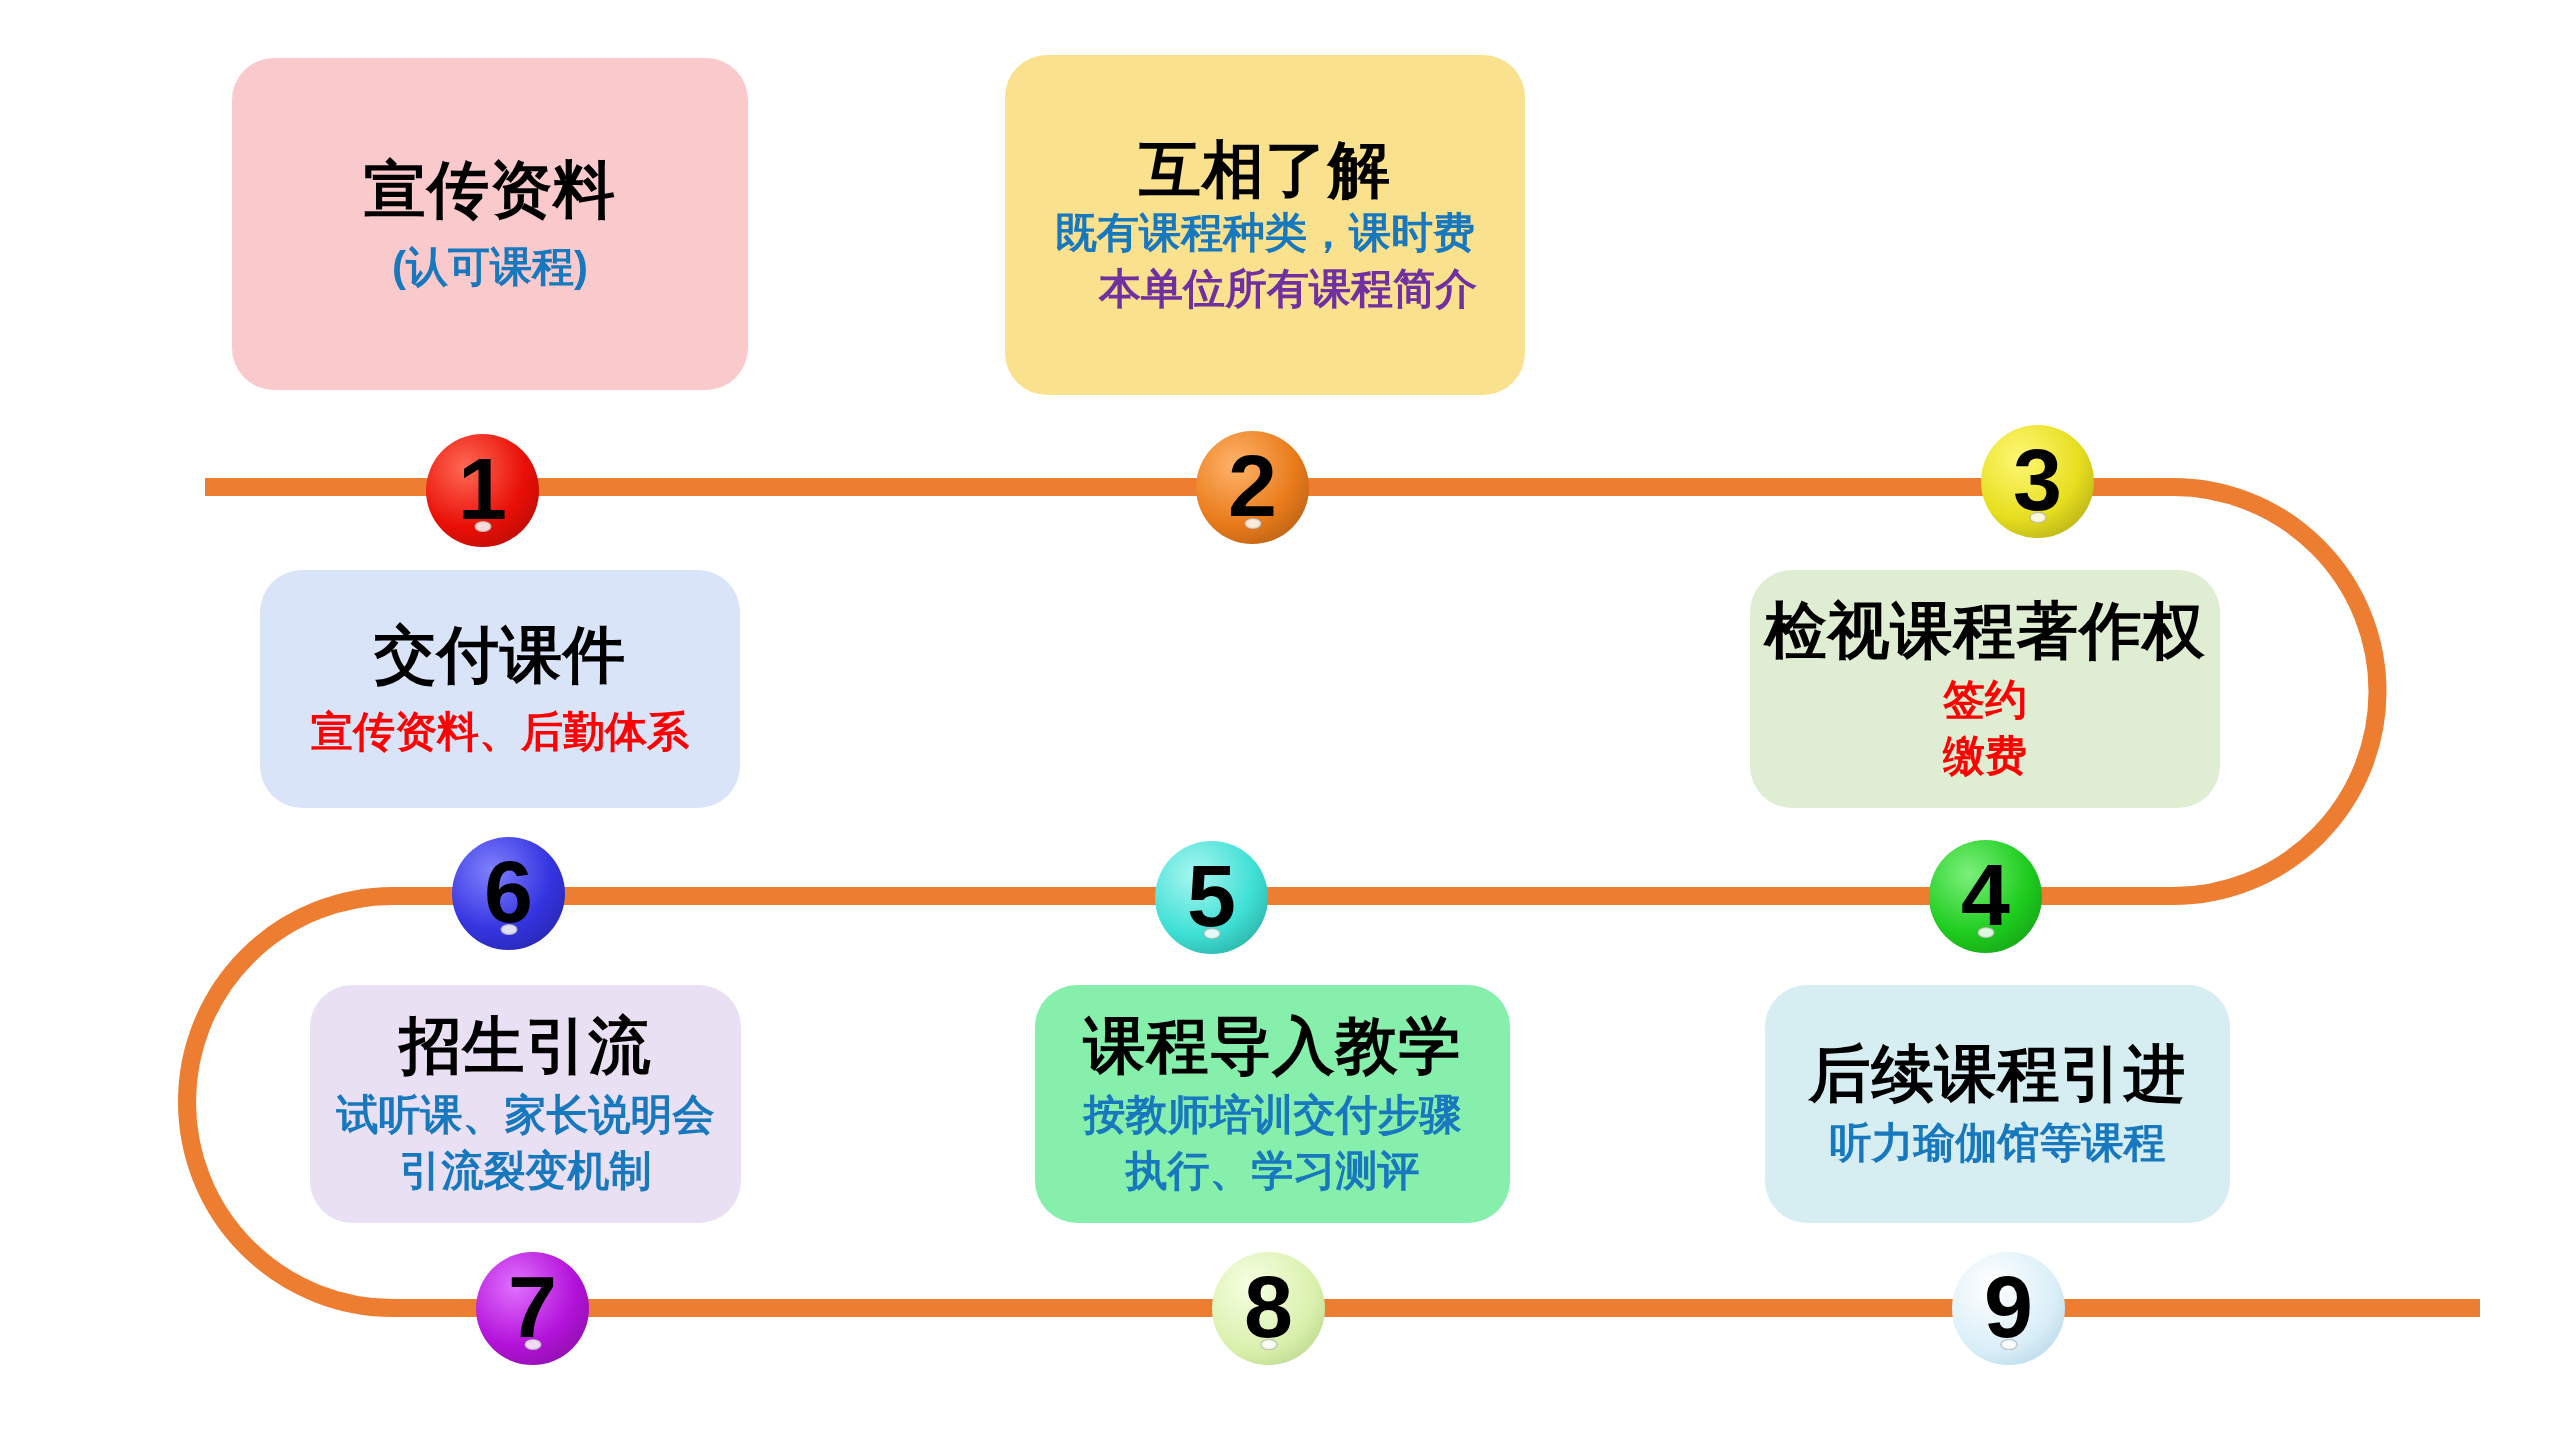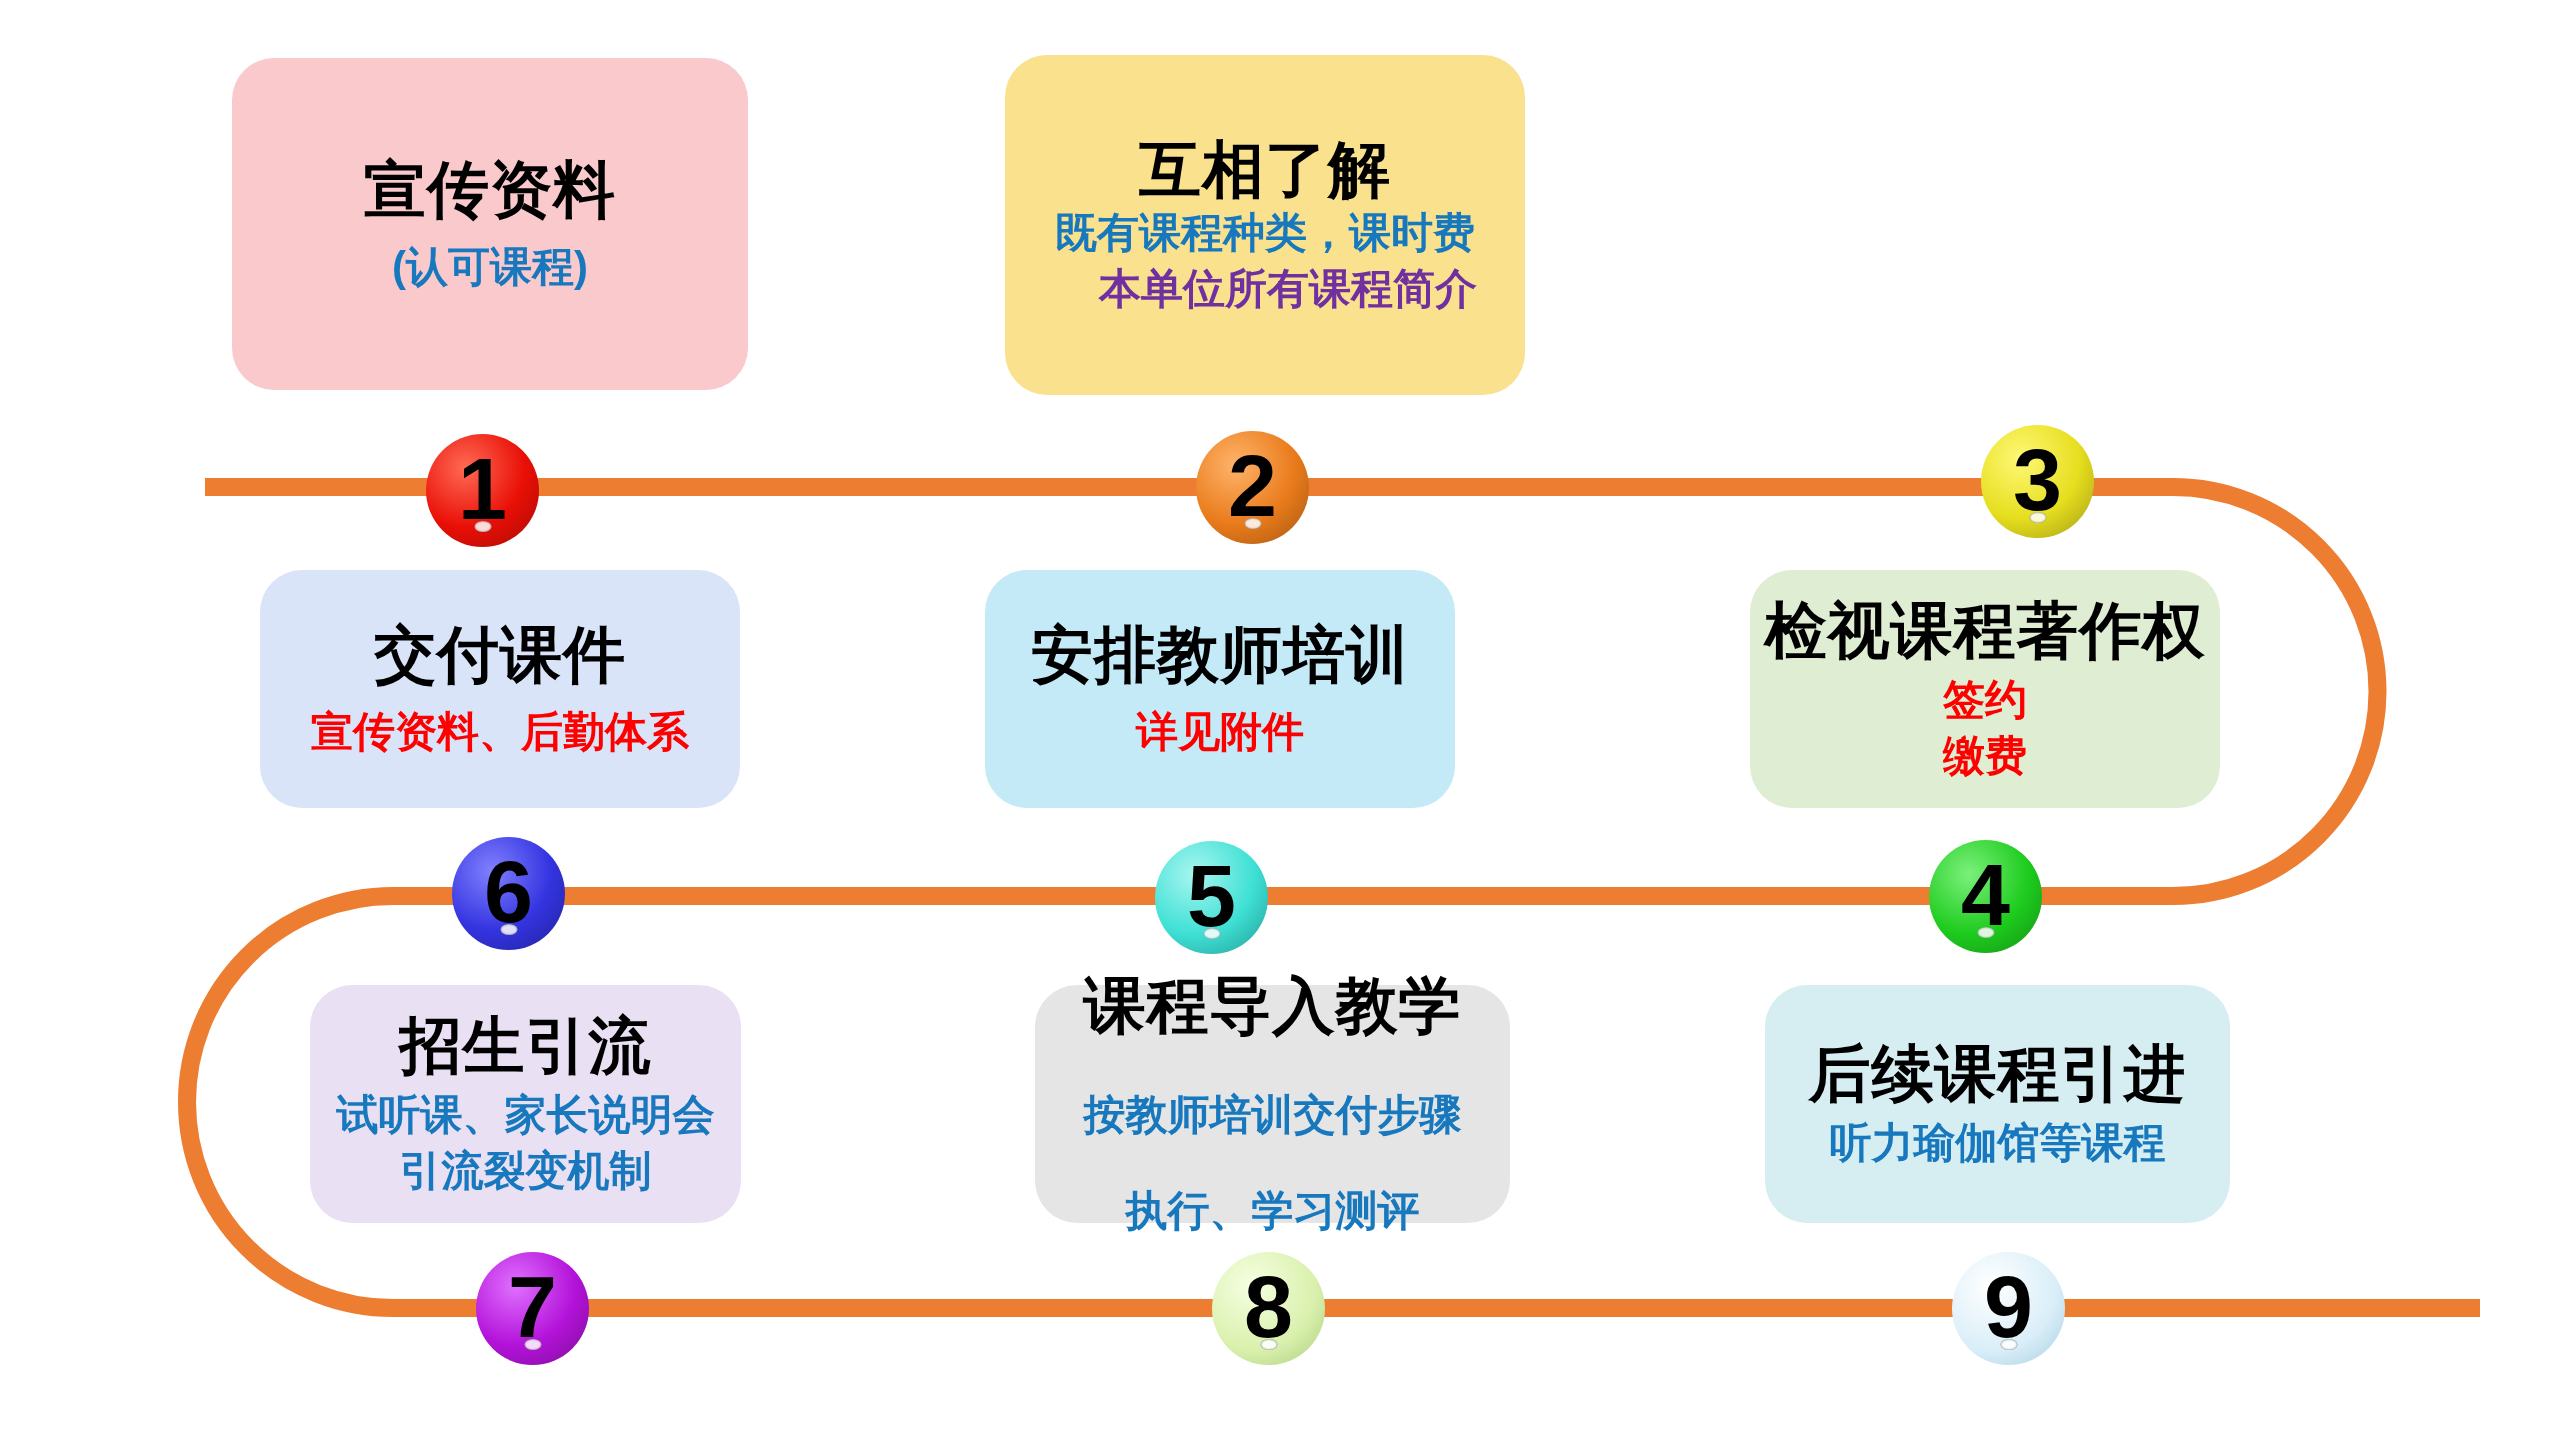--- a/index.html
+++ b/index.html
@@ -27,21 +27,21 @@
   .gap-sm{margin-top:6px;}
   .gap-md{margin-top:14px;}
   
   .bg1{background:#F9C9CC;}
   .bg2{background:#FAE18E;}
   .bg3{background:#F6F6A3;}
   .bg4{background:#DFEDD3;}
   .bg5{background:#C3EAF6;}
   .bg6{background:#D9E4F8;}
   .bg7{background:#EAE0F3;}
-  .bg8{background:#e5e5e5;gap:40px;}
+  .bg8{background:#86efac;}
   .bg9{background:#D6EEF2;}
   
   .ball{
     position:absolute;z-index:3;width:113px;height:113px;border-radius:50%;
     display:flex;align-items:center;justify-content:center;
   }
   .ball-num{
     font-weight:bold;color:#000000;font-size:88px;line-height:1;
     transform:translateY(-2px);
   }
@@ -80,24 +80,20 @@
     <div class="box-sub t-blue">既有课程种类，课时费</div>
     <div class="box-sub t-purple">本单位所有课程简介</div>
   </div>
 
 
   <div class="box bg6" style="left:260px;top:570px;width:480px;height:238px;">
     <div class="box-title">交付课件</div>
     <div class="box-sub t-red gap-md">宣传资料、后勤体系</div>
   </div>
 
-  <div class="box bg5" style="left:985px;top:570px;width:470px;height:238px;">
-    <div class="box-title">安排教师培训</div>
-    <div class="box-sub t-red gap-md">详见附件</div>
-  </div>
 
   <div class="box bg4" style="left:1750px;top:570px;width:470px;height:238px;">
     <div class="box-title">检视课程著作权</div>
     <div class="box-sub t-red gap-sm">签约</div>
     <div class="box-sub t-red">缴费</div>
   </div>
 
   <div class="box bg7" style="left:310px;top:985px;width:431px;height:238px;">
     <div class="box-title">招生引流</div>
     <div class="box-sub t-blue gap-sm">试听课、家长说明会</div>

